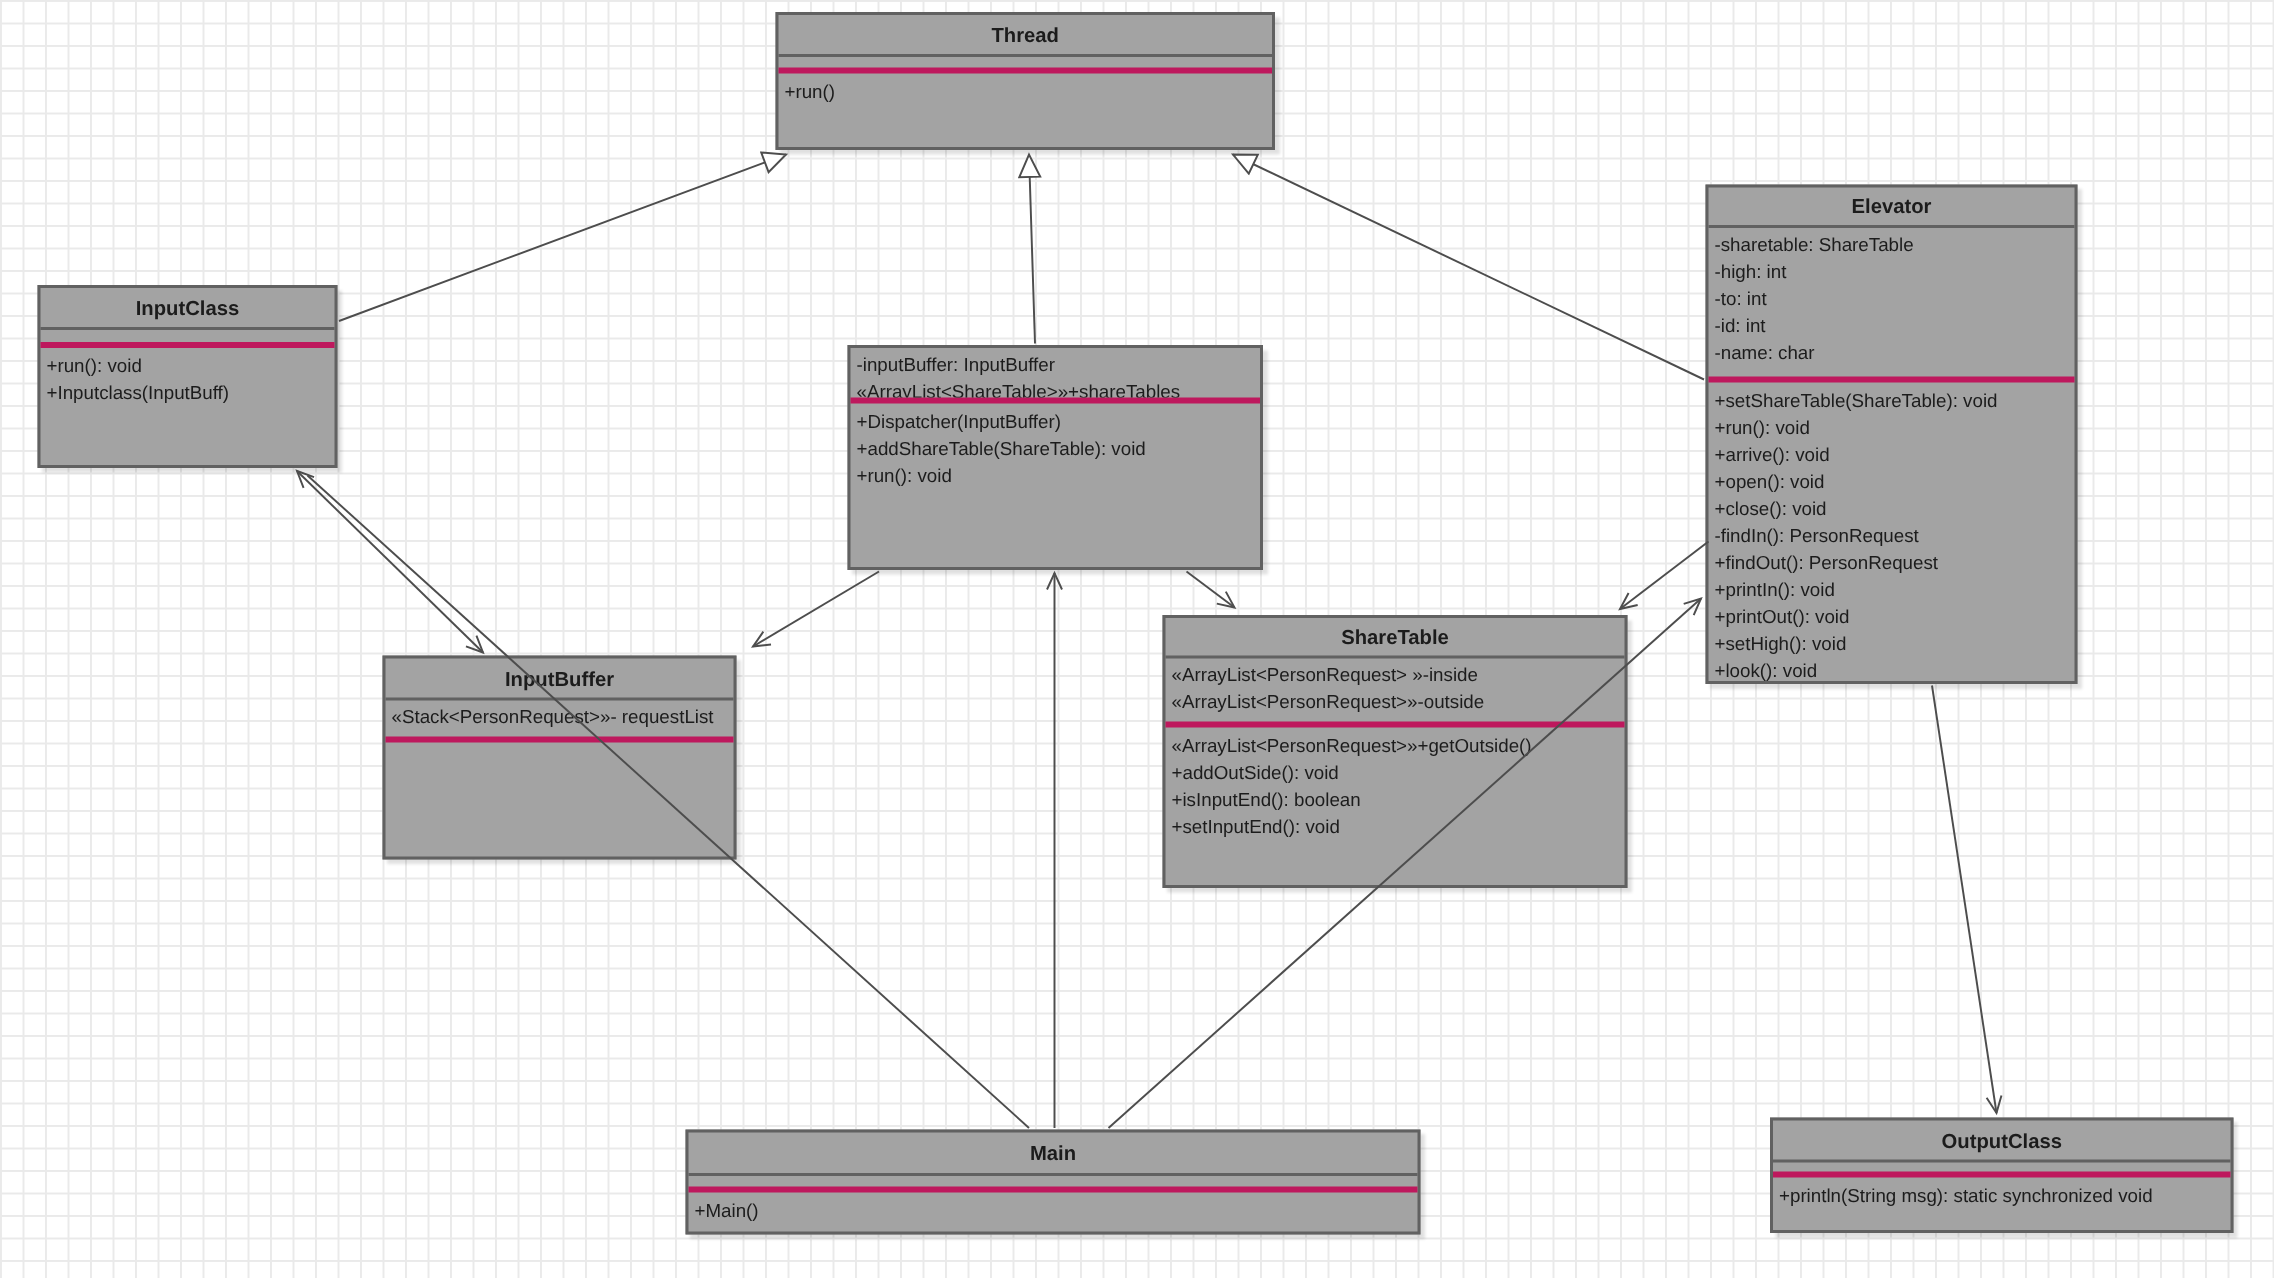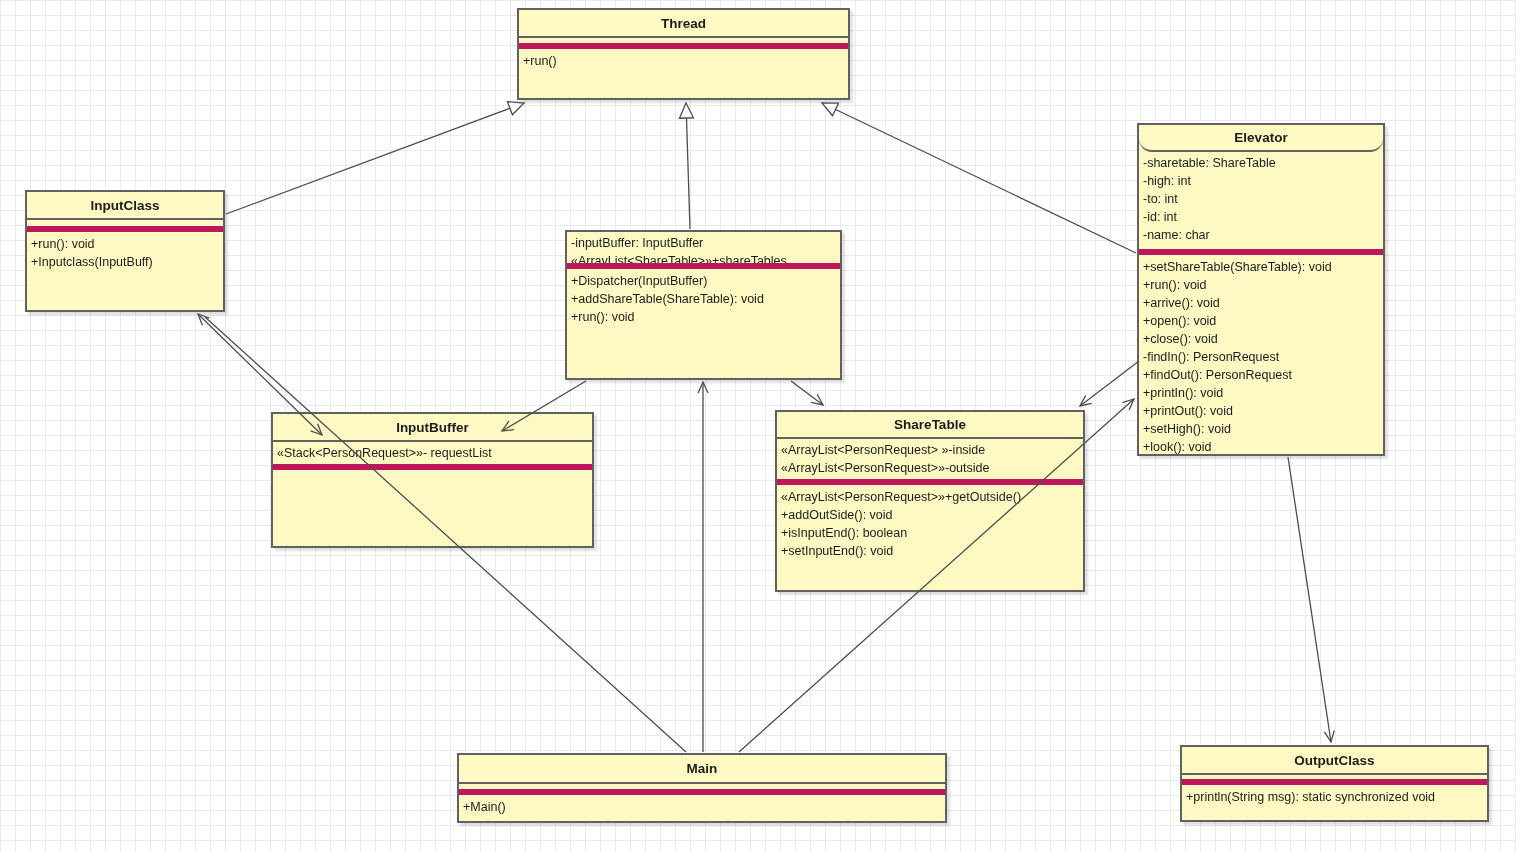--- a/index.html
+++ b/index.html
@@ -8,32 +8,32 @@
     font-family:"Liberation Sans","DejaVu Sans",sans-serif;
     background-color:#ffffff;
     background-image:
       linear-gradient(#eaeaea 1px, transparent 1px),
       linear-gradient(90deg,#eaeaea 1px, transparent 1px);
     background-size:15px 15px;
   }
   #canvas{position:absolute;inset:0;width:1516px;height:852px;}
   .class-box{
     position:absolute;box-sizing:border-box;
-    background:#fef9c3;border:2px solid #616161;
+    background:#a3a3a3;border:2px solid #616161;
     box-shadow:3px 3px 2px rgba(0,0,0,0.12);
     display:flex;flex-direction:column;
     color:#1c1c1c;
   }
   .class-title{
     font-weight:bold;text-align:center;font-size:13.5px;
     border-bottom:2px solid #616161;flex:0 0 auto;
     display:flex;align-items:center;justify-content:center;
   }
   .class-attrs{
-    border-bottom:6px solid #be185d;flex:0 0 auto;
+    border-bottom:4px solid #be185d;flex:0 0 auto;
     padding:2px 0 0 4px;box-sizing:border-box;overflow:hidden;
   }
   .class-methods{flex:1 1 auto;padding:3px 0 0 4px;overflow:hidden;}
   .member{
     font-size:12.5px;line-height:18px;white-space:nowrap;
   }
   #connector-layer{
     position:absolute;left:0;top:0;width:1516px;height:852px;
     z-index:5;pointer-events:none;
   }
@@ -64,21 +64,21 @@
           <div class="member">-inputBuffer: InputBuffer</div>
           <div class="member">«ArrayList&lt;ShareTable&gt;»+shareTables</div>
         </div>
         <div class="class-methods">
           <div class="member">+Dispatcher(InputBuffer)</div>
           <div class="member">+addShareTable(ShareTable): void</div>
           <div class="member">+run(): void</div>
         </div>
       </div>
       <div class="class-box" style="left: 1137px; top: 123px; width: 248px; height: 333px;">
-        <div class="class-title" style="height: 25px; border-radius: 13px;">Elevator</div>
+        <div class="class-title" style="height: 25px;">Elevator</div>
         <div class="class-attrs" style="height: 103px;">
           <div class="member">-sharetable: ShareTable</div>
           <div class="member">-high: int</div>
           <div class="member">-to: int</div>
           <div class="member">-id: int</div>
           <div class="member">-name: char</div>
         </div>
         <div class="class-methods">
           <div class="member">+setShareTable(ShareTable): void</div>
           <div class="member">+run(): void</div>
@@ -86,21 +86,21 @@
           <div class="member">+open(): void</div>
           <div class="member">+close(): void</div>
           <div class="member">-findIn(): PersonRequest</div>
           <div class="member">+findOut(): PersonRequest</div>
           <div class="member">+printIn(): void</div>
           <div class="member">+printOut(): void</div>
           <div class="member">+setHigh(): void</div>
           <div class="member">+look(): void</div>
         </div>
       </div>
-      <div class="class-box" style="left: 255px; top: 412px; width: 323px; height: 136px; margin-left: 16px;">
+      <div class="class-box" style="left: 255px; top: 437px; width: 236px; height: 136px;">
         <div class="class-title" style="height: 26px;">InputBuffer</div>
         <div class="class-attrs" style="height: 28px;">
           <div class="member">«Stack&lt;PersonRequest&gt;»- requestList</div>
         </div>
       </div>
       <div class="class-box" style="left: 775px; top: 410px; width: 310px; height: 182px;">
         <div class="class-title" style="height: 25px;">ShareTable</div>
         <div class="class-attrs" style="height: 46px;">
           <div class="member">«ArrayList&lt;PersonRequest&gt; »-inside</div>
           <div class="member">«ArrayList&lt;PersonRequest&gt;»-outside</div>

